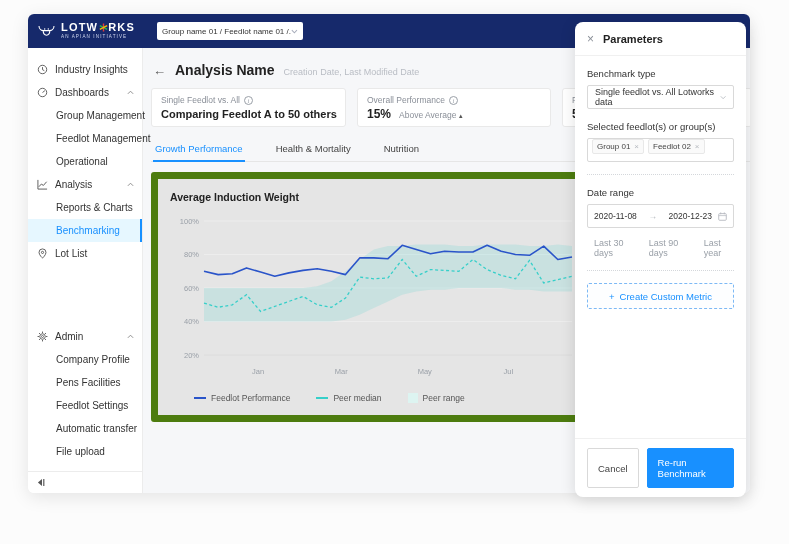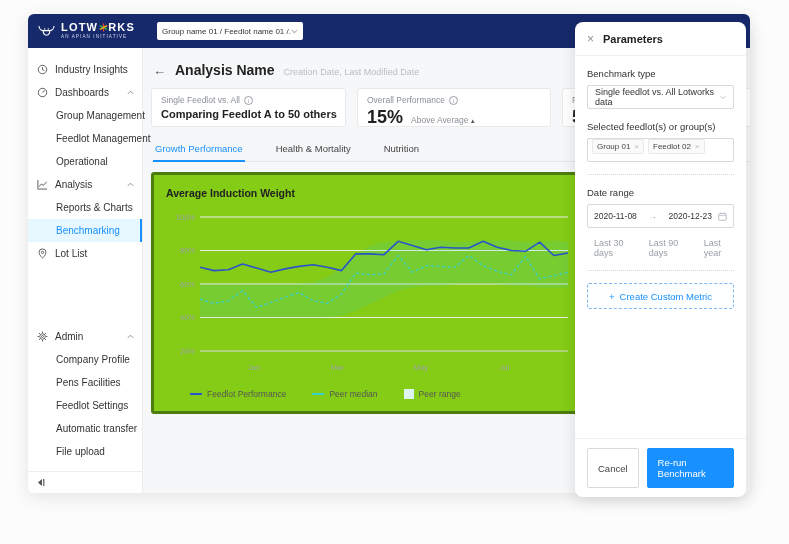--- a/index.html
+++ b/index.html
@@ -42,33 +42,33 @@
   .page-title { font-size:14px; font-weight:bold; color:#222; }
   .page-sub { font-size:9px; color:#b9bdc4; }
 
   
   .cards { display:flex; gap:11px; margin-top:8px; width:620px; }
   .card { background:#fff; border:1px solid #e9e9e9; border-radius:3px; padding:6px 9px; height:39px; flex:none; }
   .card.c1 { width:195px; } .card.c2 { width:194px; } .card.c3 { width:190px; }
   .card-label { font-size:8.5px; color:#8a8f98; display:flex; align-items:center; gap:4px; }
   .card-value { font-size:11px; font-weight:bold; color:#222; margin-top:3px; white-space:nowrap; }
   .card2-row { display:flex; align-items:baseline; gap:8px; margin-top:2px; }
-  .big-pct { font-size:18px; font-weight:bold; color:#222; }
+  .big-pct { font-size:12px; font-weight:bold; color:#222; }
   .note { font-size:8.5px; color:#8a8f98; }
   .trend { font-size:7px; color:#555; }
   .info-i { width:9px; height:9px; border:1px solid #9aa0a8; border-radius:50%; color:#9aa0a8;
     font-size:6.5px; display:inline-flex; align-items:center; justify-content:center; font-style:italic; font-family:"Liberation Serif", serif; }
 
   
   .tabs { display:flex; gap:29px; margin-top:12px; border-bottom:1px solid #e6e6e6; width:600px; padding-left:2px; }
   .tab { font-size:9.5px; color:#444; padding:4px 2px 6px; cursor:pointer; }
   .tab.active { color:#1890ff; border-bottom:2px solid #1890ff; margin-bottom:-1px; }
 
   
-  .chart-card { background:#84cc16; border:3px solid #4d7c0f; border-radius:3px; width:433px; margin-top:10px; padding:12px 10px 8px 12px; }
+  .chart-card { background:#e5e5e5; border:7px solid #4d7c0f; border-radius:3px; width:433px; margin-top:10px; padding:12px 10px 8px 12px; }
   .chart-title { font-size:10.5px; font-weight:bold; color:#222; }
   .chart-wrap { margin-top:8px; }
   .tick-label { font-size:7.5px; fill:#9aa0a8; }
   .month-label { font-size:7.5px; fill:#9aa0a8; }
   .legend { display:flex; gap:26px; margin:6px 0 4px 24px; align-items:center; }
   .legend-item { display:flex; align-items:center; gap:5px; font-size:8.5px; color:#555; }
   .sw-line { width:12px; height:2px; }
   .sw-box { width:10px; height:10px; }
 
   

